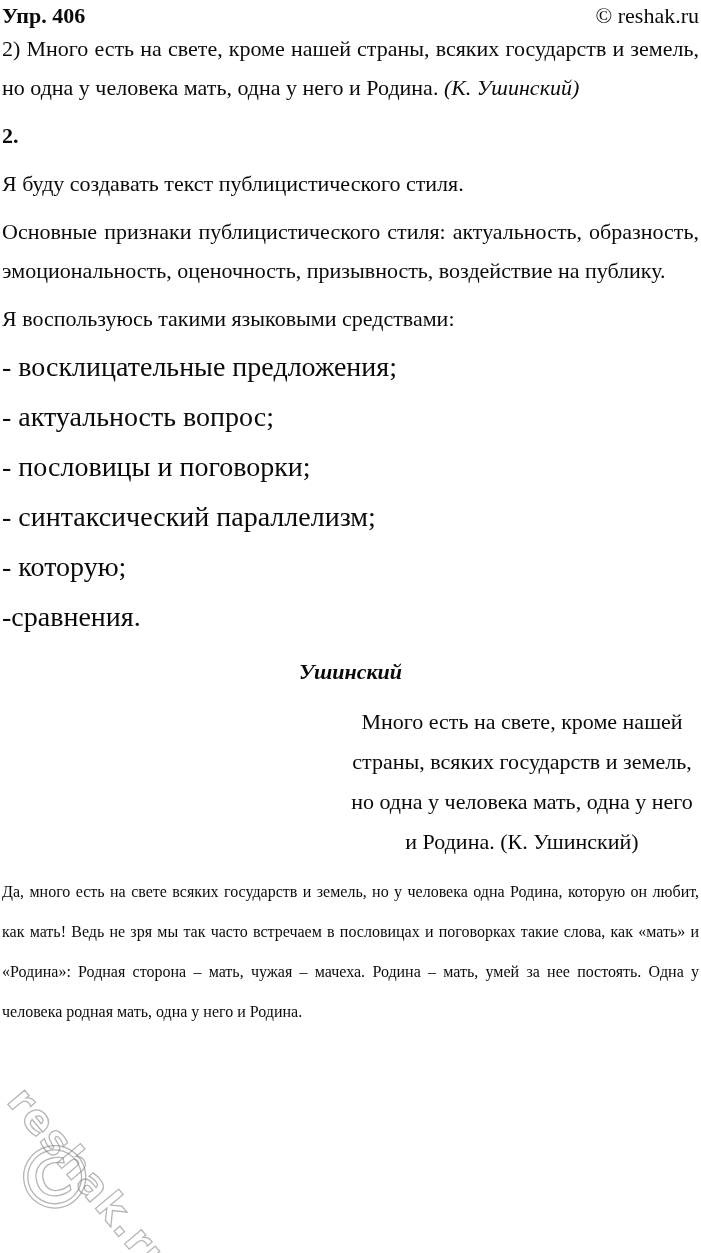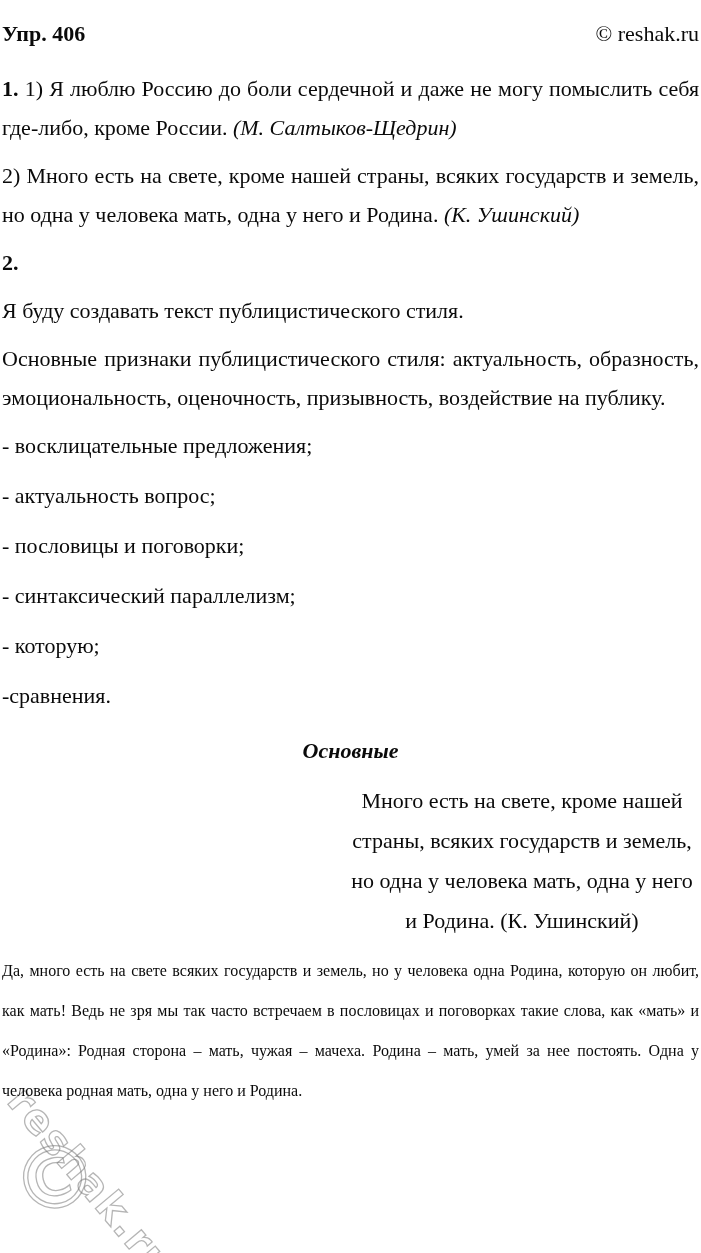--- a/index.html
+++ b/index.html
@@ -20,40 +20,40 @@
     position: relative;
     width: 697px;
     padding: 0 2px;
     z-index: 1;
   }
   
   .header {
     display: flex;
     justify-content: space-between;
     align-items: baseline;
-    padding-top: 21px;
+    padding-top: 3px;
     font-size: 22px;
     line-height: 26px;
   }
   .header .title { font-weight: bold; }
   .header .copyright { font-weight: normal; }
 
   
   .para {
     font-size: 22px;
     line-height: 39px;
     text-align: justify;
     margin: 0 0 9px 0;
   }
   .para.first { margin-top: 22px; }
   .marker { font-weight: bold; }
   .cite { font-style: italic; }
 
   .list-item {
-    font-size: 22px;
+    font-size: 28px;
     line-height: 39px;
     text-align: left;
     margin: 0 0 11px 0;
   }
 
   .essay-heading {
     font-size: 22px;
     line-height: 39px;
     font-weight: bold;
     font-style: italic;
@@ -120,37 +120,37 @@
   <span class="wm-c">©</span>
 </div>
 
 <div class="page">
 
   <div class="header">
     <span class="title">Упр. 406</span>
     <span class="copyright">© reshak.ru</span>
   </div>
 
-  <p class="para first"><span class="marker">1.</span><span> 1) Я люблю Россию до боли сердечной и даже не могу помыслить себя где-либо, кроме России. </span><span class="cite">(М. Салтыков-Щедрин)</span></p>
 
   <p class="para"><span>2) Много есть на свете, кроме нашей страны, всяких государств и земель, но одна у человека мать, одна у него и Родина. </span><span class="cite">(К. Ушинский)</span></p>
 
   <p class="para"><span class="marker">2.</span></p>
 
   <p class="para">Я буду создавать текст публицистического стиля.</p>
 
   <p class="para">Основные признаки публицистического стиля: актуальность, образность, эмоциональность, оценочность, призывность, воздействие на публику.</p>
 
+  <p class="para">Я воспользуюсь такими языковыми средствами:</p>
 
   <p class="list-item">- восклицательные предложения;</p>
   <p class="list-item">- актуальность вопрос;</p>
   <p class="list-item">- пословицы и поговорки;</p>
   <p class="list-item">- синтаксический параллелизм;</p>
   <p class="list-item">- которую;</p>
   <p class="list-item">-сравнения.</p>
 
-  <p class="essay-heading title-h">Основные</p>
+  <p class="essay-heading title-h">Ушинский</p>
 
   <div class="epigraph"><span>Много есть на свете, кроме нашей страны, всяких государств и земель, но одна у человека мать, одна у него и Родина. </span><span>(К. Ушинский)</span></div>
 
   <p class="essay-body">Да, много есть на свете всяких государств и земель, но у человека одна Родина, которую он любит, как мать! Ведь не зря мы так часто встречаем в пословицах и поговорках такие слова, как «мать» и «Родина»: Родная сторона – мать, чужая – мачеха. Родина – мать, умей за нее постоять. Одна у человека родная мать, одна у него и Родина.</p>
 
 </div>
 
 </body></html>

